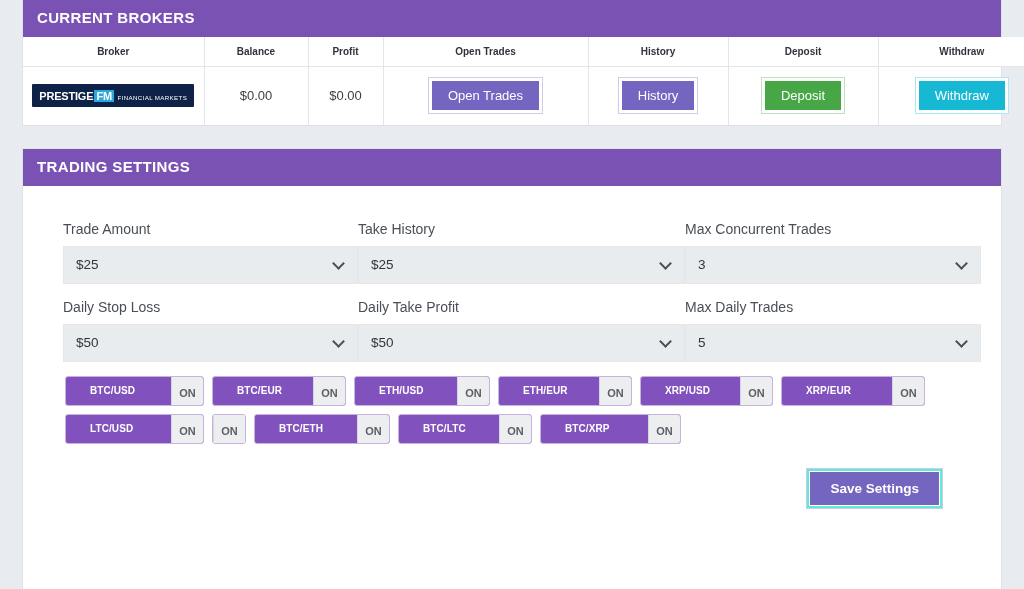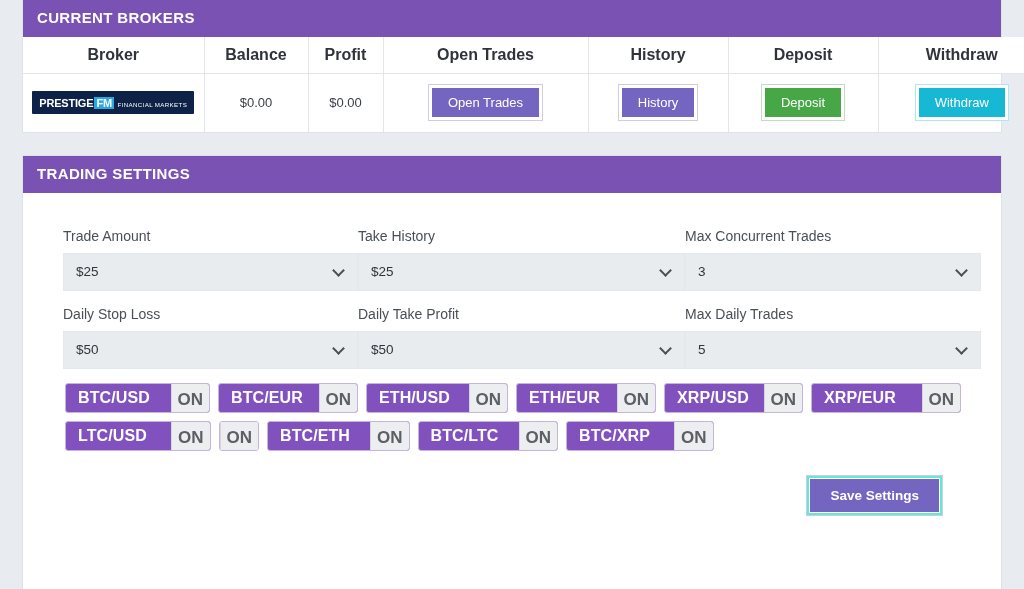--- a/index.html
+++ b/index.html
@@ -25,21 +25,21 @@
     font-weight: bold;
     letter-spacing: 0.35px;
     padding: 10px 14px 11px 14px;
     line-height: 16px;
   }
 
   
   #brokers-panel { border-top: none; }
   .broker-table { width: 100%; border-collapse: collapse; table-layout: fixed; }
   .broker-table th {
-    font-size: 16px;
+    font-size: 10px;
     font-weight: bold;
     color: #30343a;
     padding: 9px 4px;
     border: 1px solid #e3e5e8;
     border-top: none;
     background: #ffffff;
     text-align: center;
   }
   .broker-table td {
     border: 1px solid #e3e5e8;
@@ -168,31 +168,31 @@
     background: #8152bd;
     border: 1px solid #c6b4dd;
     border-radius: 3px;
     height: 30px;
     overflow: hidden;
     cursor: pointer;
   }
   .asset-name {
     display: flex; align-items: center;
     color: #ffffff;
-    font-size: 16px;
-    font-weight: bold;
-    padding: 0 10px 0 12px;
+    font-size: 10px;
+    font-weight: bold;
+    padding: 0 10px 0 24px;
     letter-spacing: 0.1px;
     white-space: nowrap;
   }
   .asset-state {
     display: flex; align-items: center; justify-content: center;
     background: #eceef0;
     color: #5c6066;
-    font-size: 17px;
+    font-size: 11px;
     font-weight: bold;
     min-width: 32px;
     padding: 16px 6px;
     border-left: 1px solid #d8d4e2;
   }
   .w-btc-usd .asset-name { width: 105px; }
   .w-btc-eur .asset-name { width: 100px; }
   .w-eth-usd .asset-name { width: 102px; }
   .w-eth-usd-2 .asset-name { width: 100px; }
   .w-xrp-usd .asset-name { width: 99px; }

